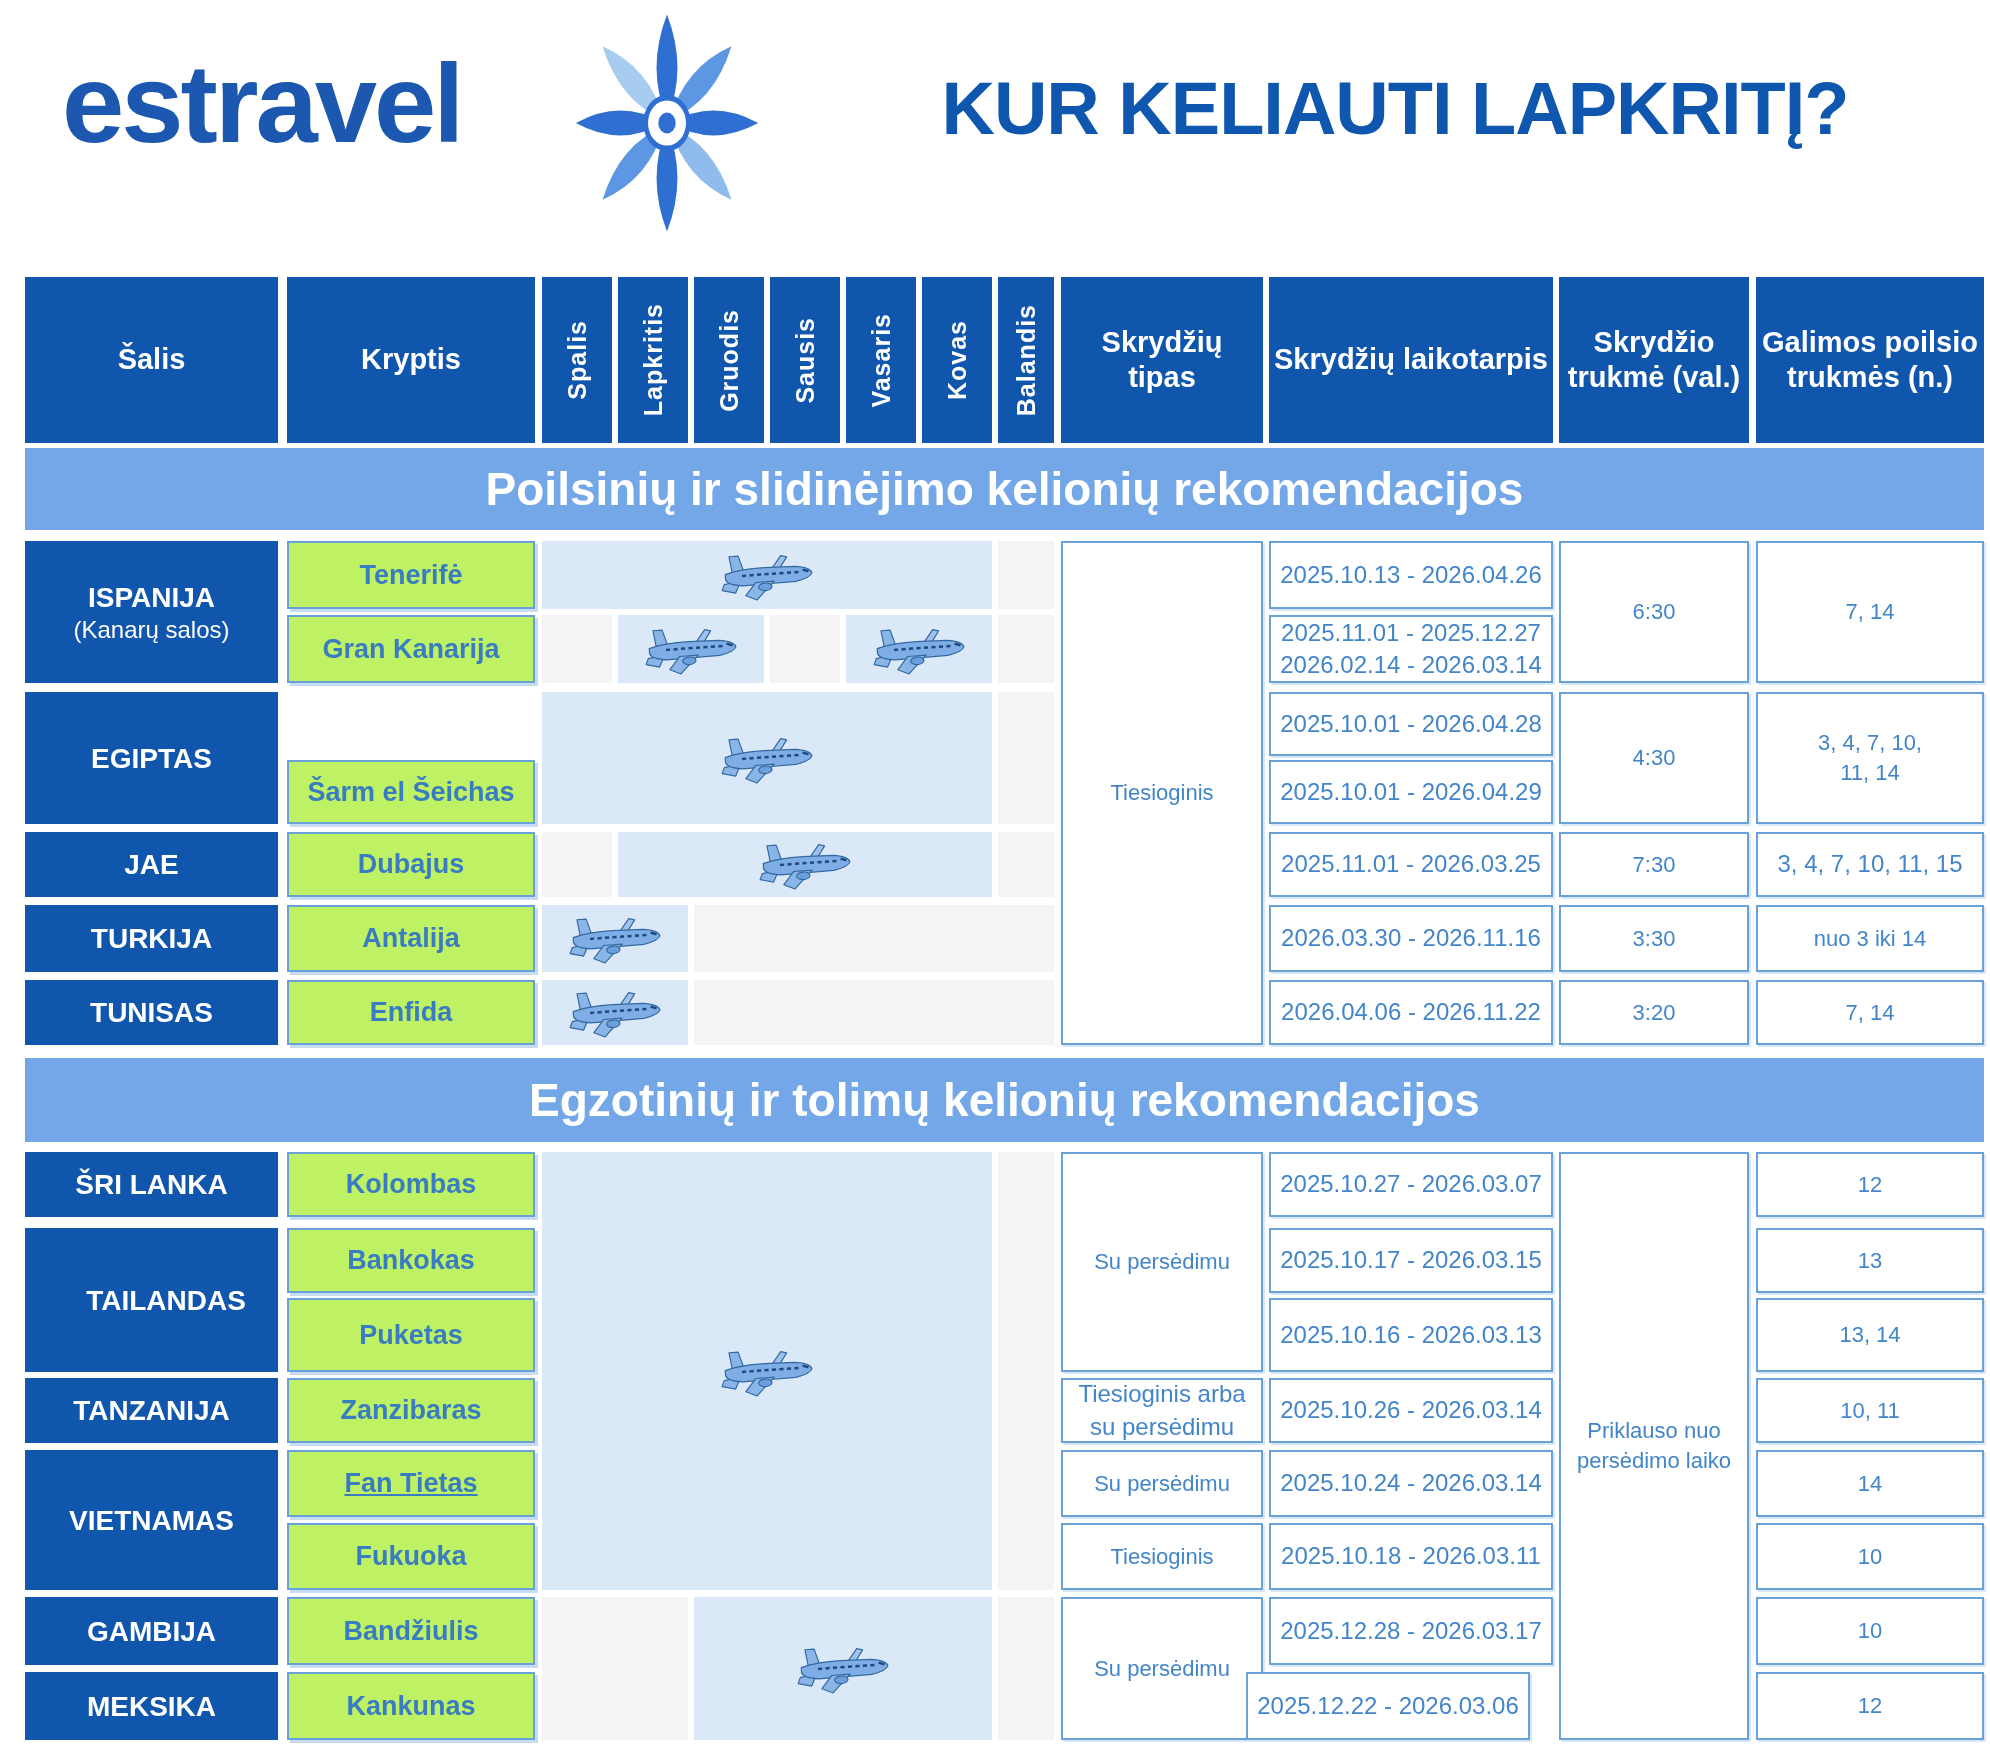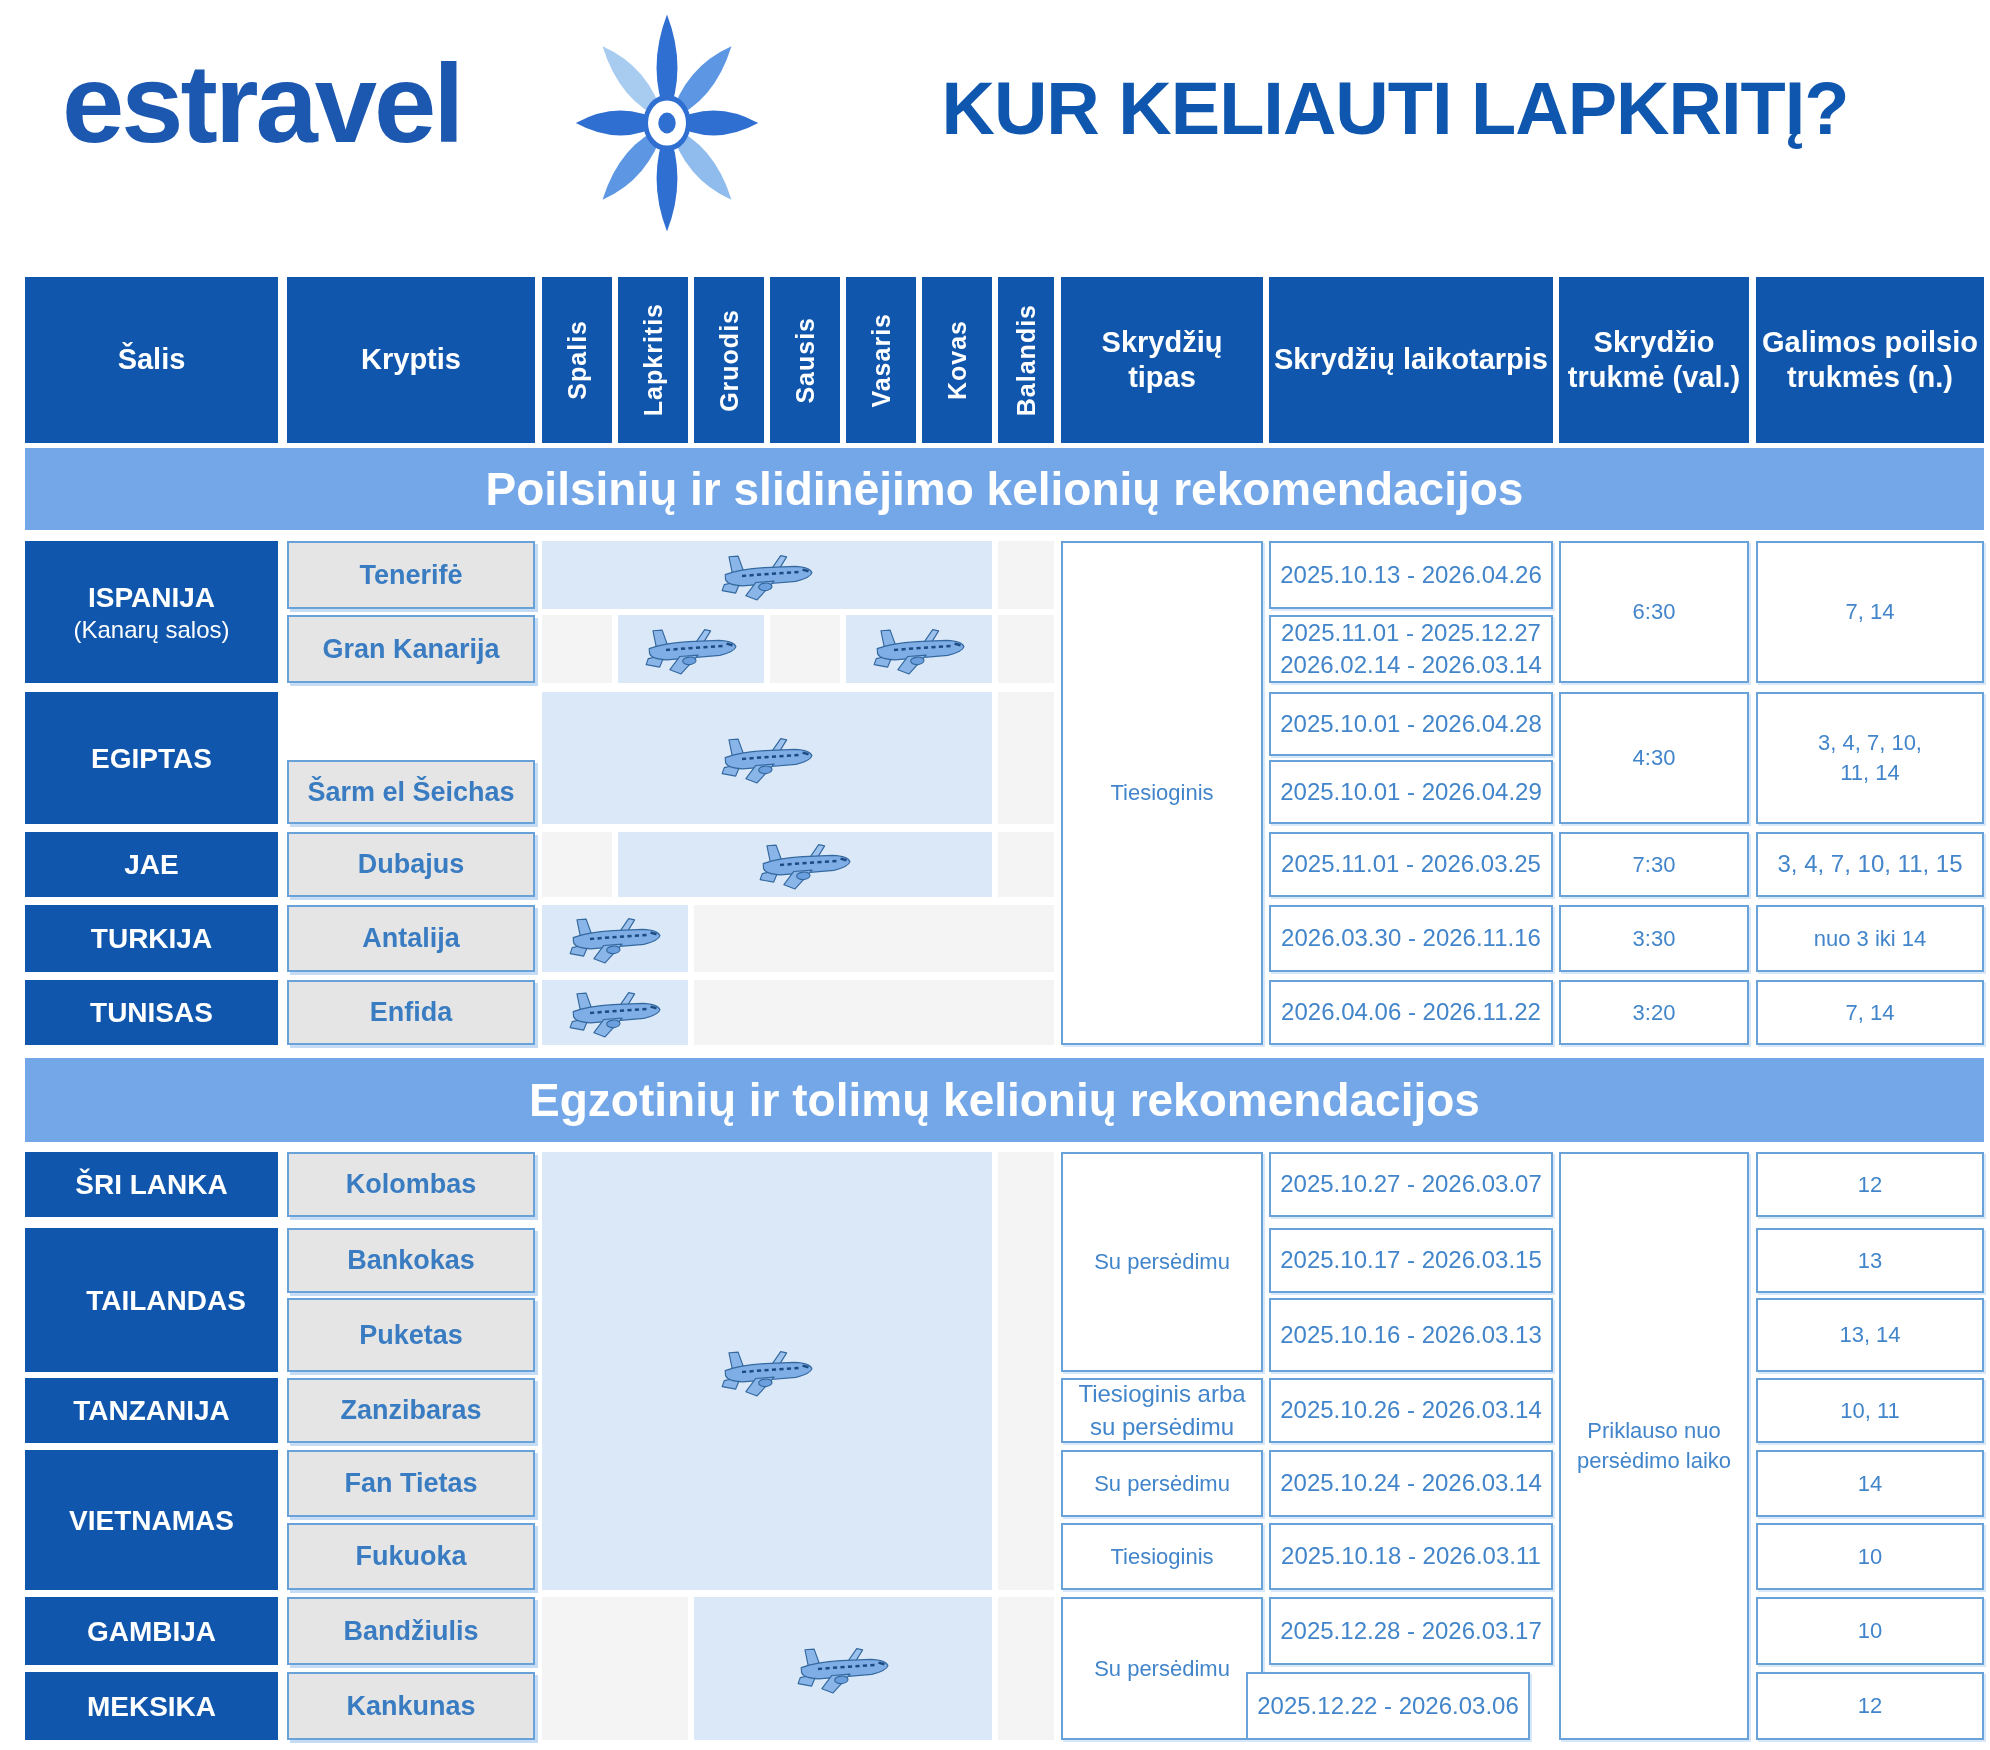--- a/index.html
+++ b/index.html
@@ -7,21 +7,21 @@
   .abs{position:absolute;box-sizing:border-box;}
   .hcell{background:#0f56ac;color:#fff;font-weight:bold;font-size:29px;line-height:1.22;
          display:flex;align-items:center;justify-content:center;text-align:center;padding:4px;}
   .vcell{background:#0f56ac;color:#fff;display:flex;align-items:center;justify-content:center;}
   .vtext{writing-mode:vertical-rl;transform:rotate(180deg);font-size:25px;font-weight:bold;letter-spacing:1px;}
   .ccell{background:#0f56ac;color:#fff;font-weight:bold;font-size:28px;line-height:1.25;
          display:flex;flex-direction:column;align-items:center;justify-content:center;text-align:center;padding:4px;}
   .ccell .sub{font-weight:normal;font-size:24px;}
   .band{background:#74a7e8;color:#fff;font-weight:bold;font-size:46px;
         display:flex;align-items:center;justify-content:center;text-align:center;}
-  .dcell{background:#e5e5e5;border:2px solid #69a2d8;box-shadow:3px 3px 0 #c6dcf4;color:#3a7cc1;font-weight:bold;font-size:27px;
+  .dcell{background:#bef264;border:2px solid #69a2d8;box-shadow:3px 3px 0 #c6dcf4;color:#3a7cc1;font-weight:bold;font-size:27px;
          display:flex;align-items:center;justify-content:center;text-align:center;padding:2px;}
   .wbox{background:#fff;border:2px solid #69a2d8;box-shadow:2px 2px 0 #d9e8f8;color:#4285ca;font-size:24px;line-height:1.35;
         display:flex;flex-direction:column;align-items:center;justify-content:center;text-align:center;padding:4px;}
   .wbox.big{font-size:22px;}
   .bar-on{background:#dbe8f8;}
   .bar-off{background:#f4f4f4;}
   .brand{color:#1c58b0;font-weight:bold;font-size:112px;letter-spacing:-3px;line-height:1;}
   .title{color:#0f57ae;font-weight:bold;font-size:74px;letter-spacing:-1px;line-height:1.05;
          display:flex;align-items:center;justify-content:center;white-space:nowrap;}
   .plane{pointer-events:none;transform:rotate(-4deg);}
@@ -194,21 +194,21 @@
   <div class="abs ccell" style="left:25px;top:1228px;width:253px;height:144px;padding-left:33px;">TAILANDAS</div>
   <div class="abs ccell" style="left:25px;top:1378px;width:253px;height:65px;">TANZANIJA</div>
   <div class="abs ccell" style="left:25px;top:1450px;width:253px;height:140px;">VIETNAMAS</div>
   <div class="abs ccell" style="left:25px;top:1597px;width:253px;height:68px;">GAMBIJA</div>
   <div class="abs ccell" style="left:25px;top:1672px;width:253px;height:68px;">MEKSIKA</div>
 
   <div class="abs dcell" style="left:287px;top:1152px;width:248px;height:65px;">Kolombas</div>
   <div class="abs dcell" style="left:287px;top:1228px;width:248px;height:65px;">Bankokas</div>
   <div class="abs dcell" style="left:287px;top:1298px;width:248px;height:74px;">Puketas</div>
   <div class="abs dcell" style="left:287px;top:1378px;width:248px;height:65px;">Zanzibaras</div>
-  <div class="abs dcell" style="left:287px;top:1450px;width:248px;height:67px;">Fan Tietas</div>
+  <div class="abs dcell" style="left:287px;top:1450px;width:248px;height:67px;text-decoration:underline;">Fan Tietas</div>
   <div class="abs dcell" style="left:287px;top:1523px;width:248px;height:67px;">Fukuoka</div>
   <div class="abs dcell" style="left:287px;top:1597px;width:248px;height:68px;">Bandžiulis</div>
   <div class="abs dcell" style="left:287px;top:1672px;width:248px;height:68px;">Kankunas</div>
 
   <div class="abs bar-on" style="left:542px;top:1152px;width:450px;height:438px;"></div>
   <div class="abs bar-off" style="left:998px;top:1152px;width:56px;height:438px;"></div>
 
   <div class="abs bar-off" style="left:542px;top:1597px;width:146px;height:143px;"></div>
   <div class="abs bar-on" style="left:694px;top:1597px;width:298px;height:143px;"></div>
   <div class="abs bar-off" style="left:998px;top:1597px;width:56px;height:143px;"></div>

